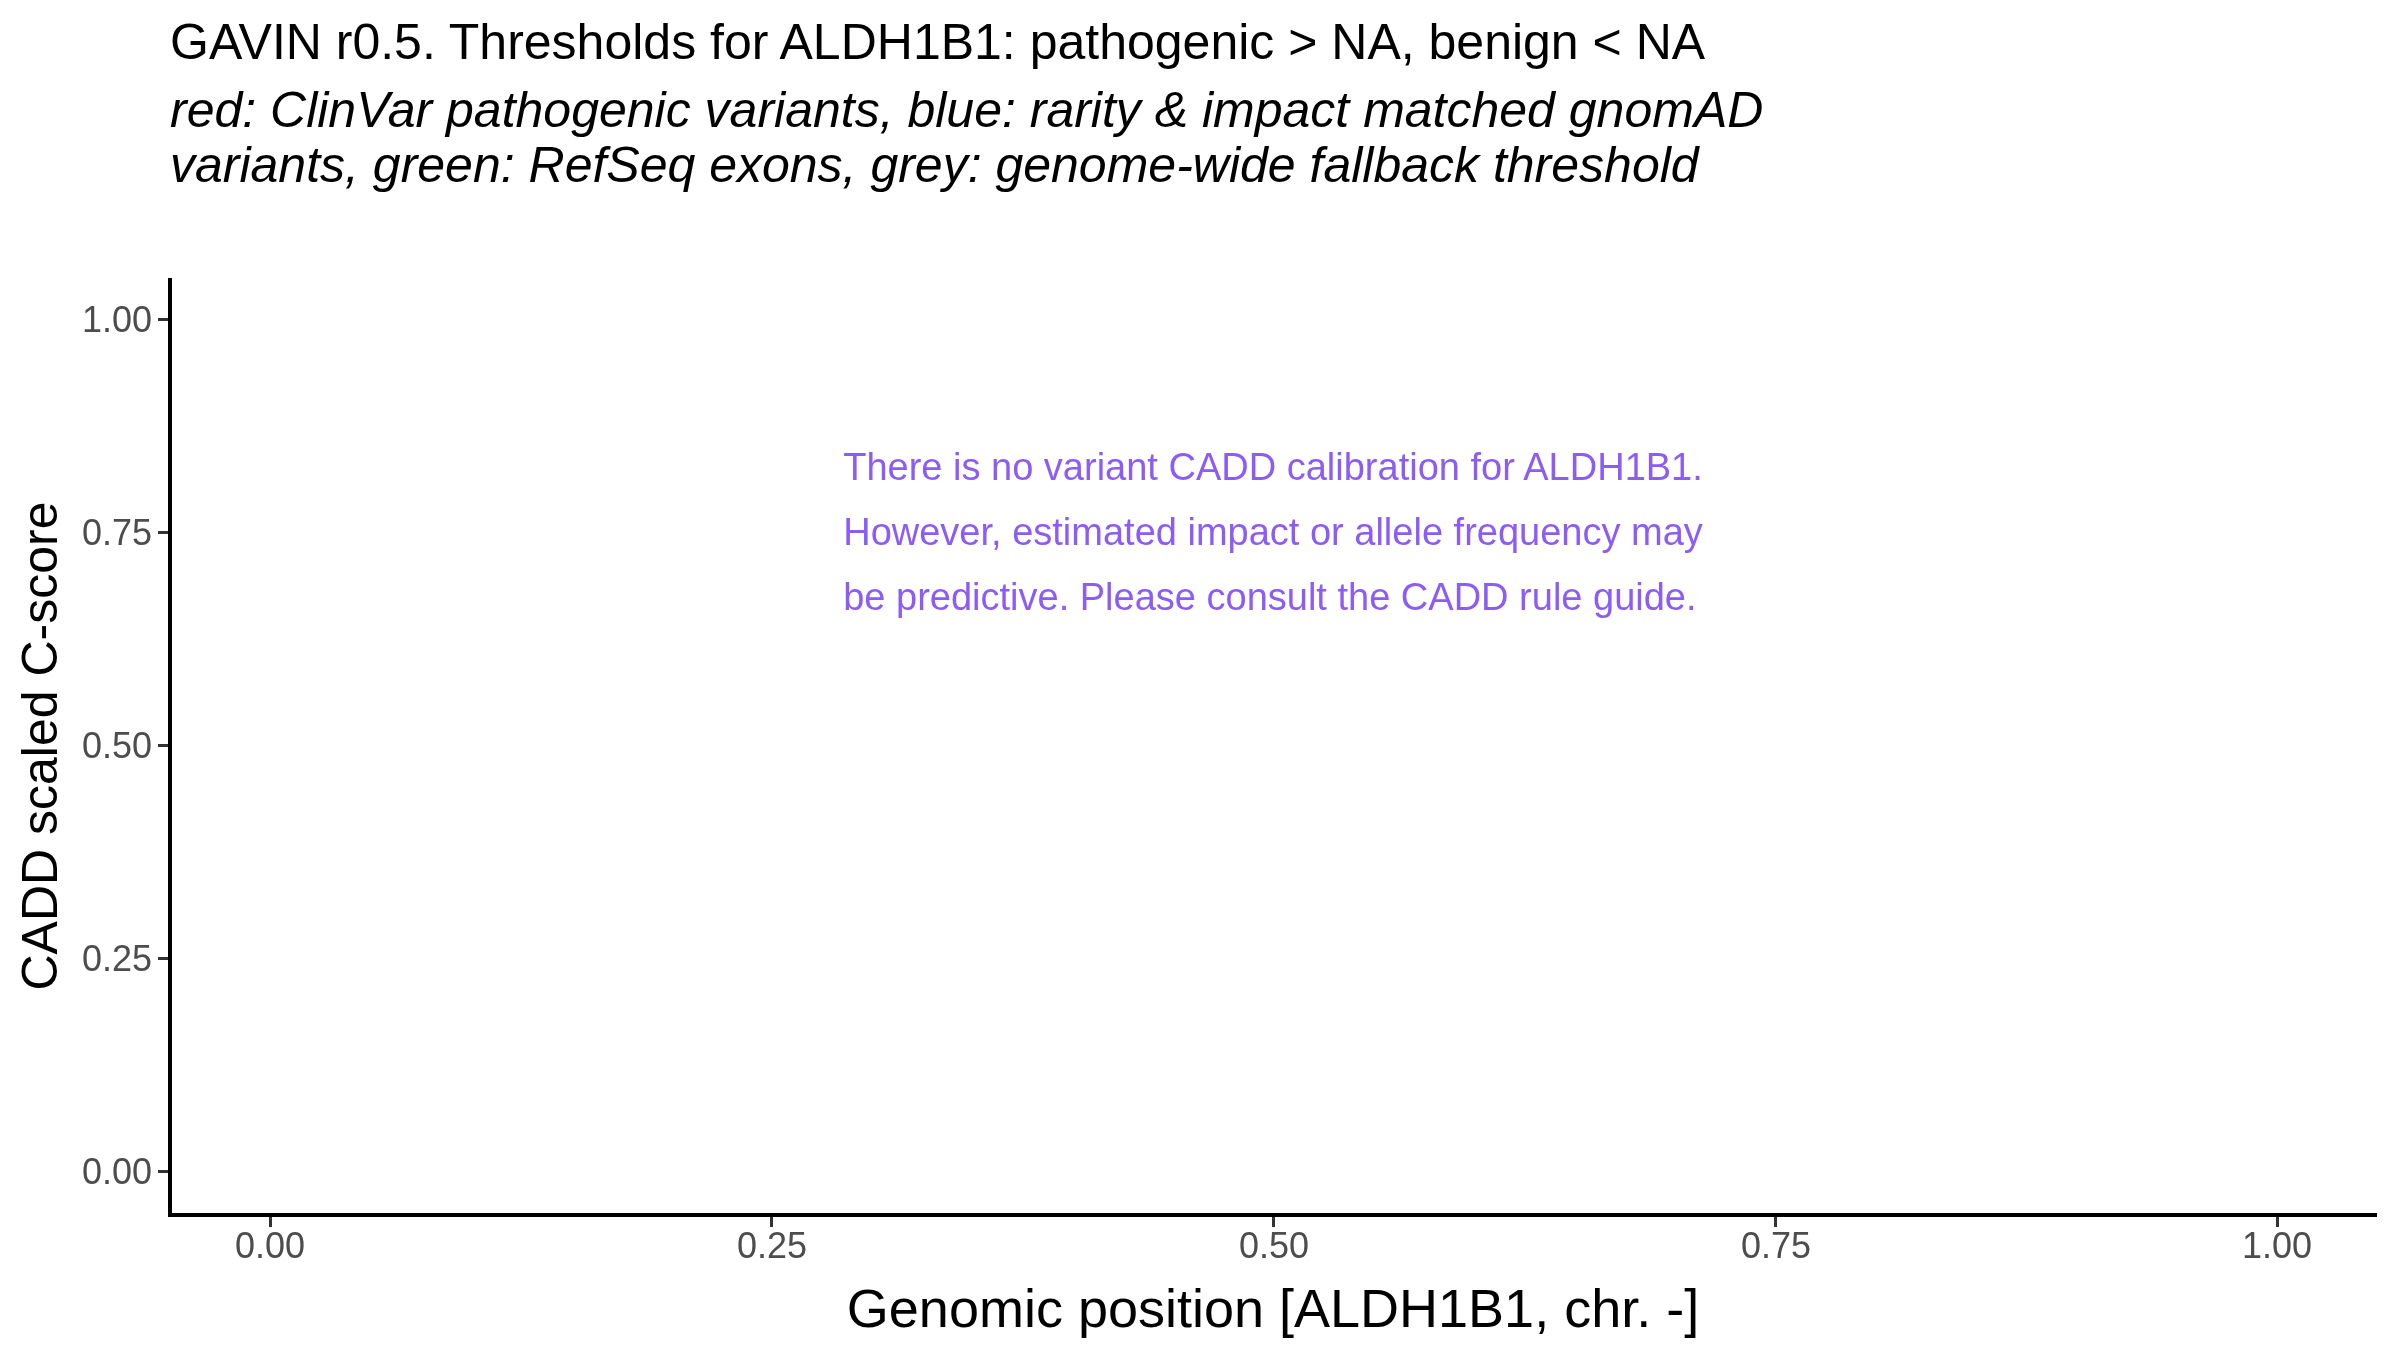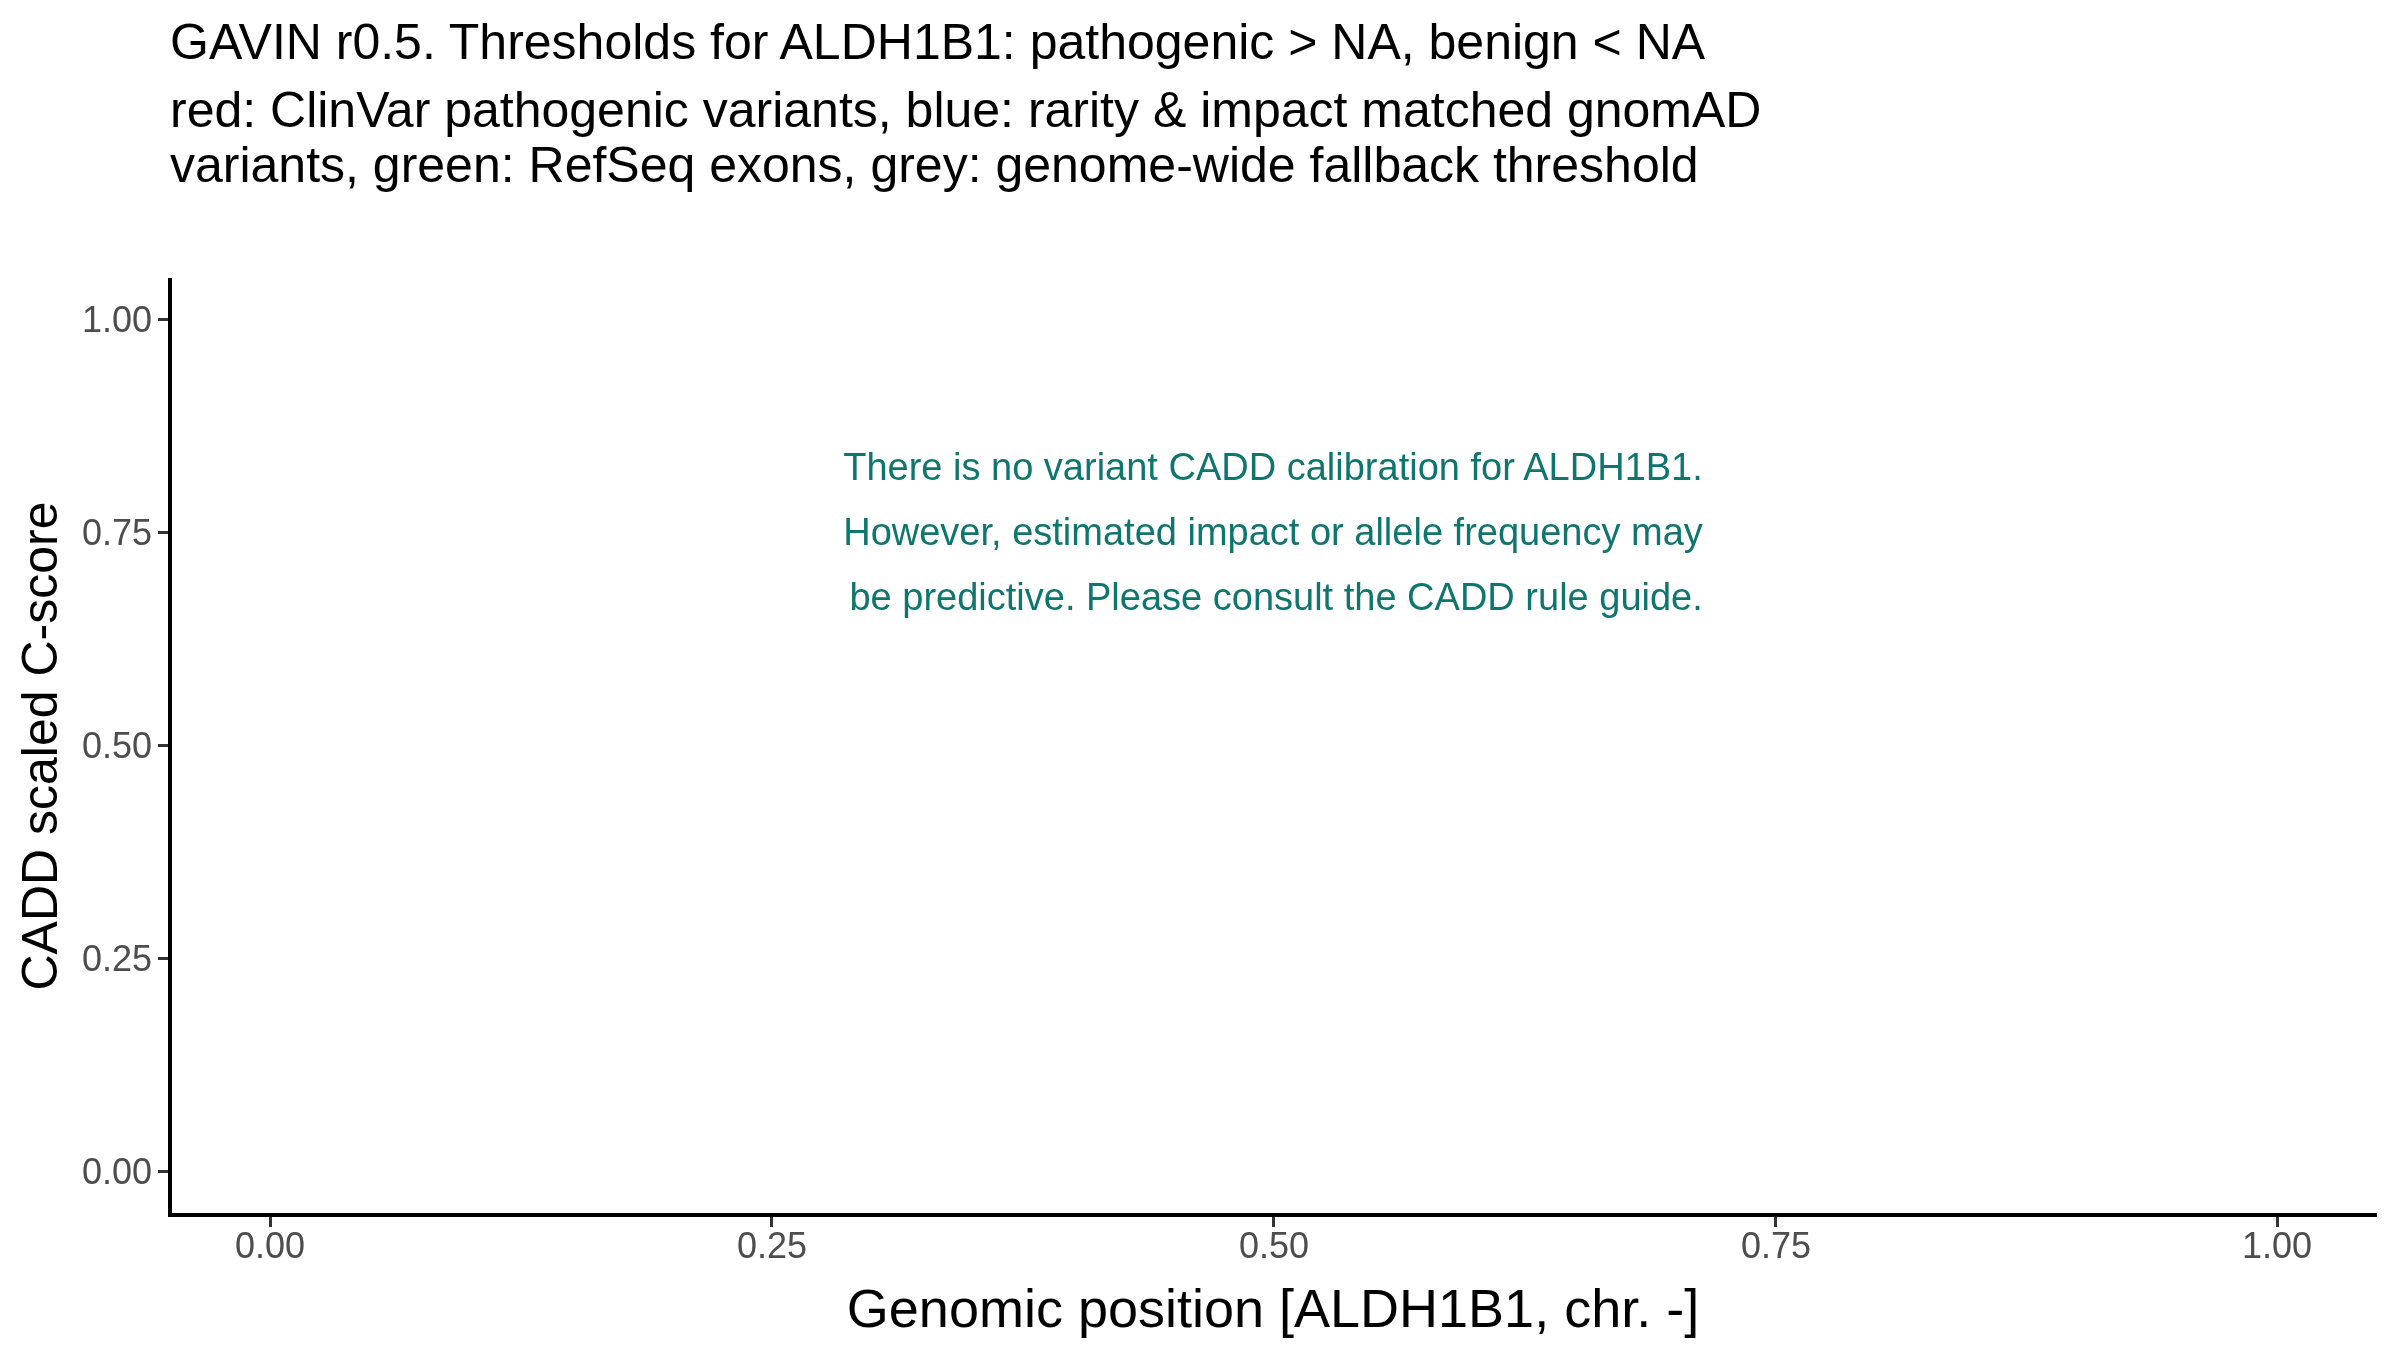--- a/index.html
+++ b/index.html
@@ -19,44 +19,44 @@
     position: absolute;
     left: 170px;
     top: 15px;
   }
   .title-line {
     font-size: 50px;
     line-height: 55px;
     color: #000000;
     white-space: nowrap;
   }
-  .subtitle-block { margin-top: 13px; }
+  .subtitle-block { margin-top: 13px; font-style: italic; }
 
   
   .panel {
     position: absolute;
     left: 168px;
     top: 278px;
     width: 2209px;   
     height: 939px;   
     border-left: 4px solid #000000;
     border-bottom: 4px solid #000000;
     background: #ffffff;
   }
 
   
   .annotation {
     position: absolute;
     left: 1273px;
     top: 435px;
     transform: translateX(-50%);
-    text-align: right;
+    text-align: left;
     font-size: 38px;
     line-height: 65px;
-    color: #0f766e;
+    color: #8b5cf6;
     white-space: nowrap;
   }
 
   
   .ytick-mark {
     position: absolute;
     left: 158px;
     width: 10px;
     height: 3px;
     background: #333333;

